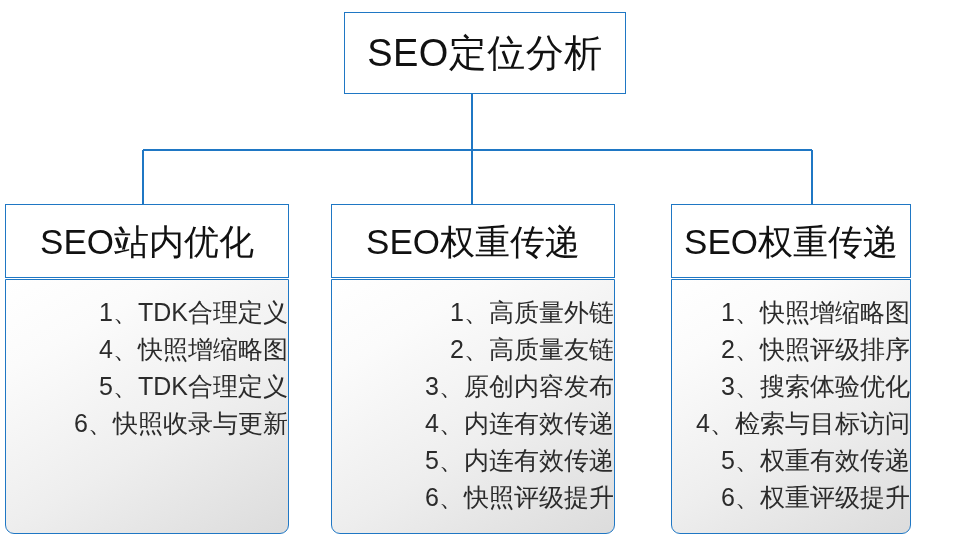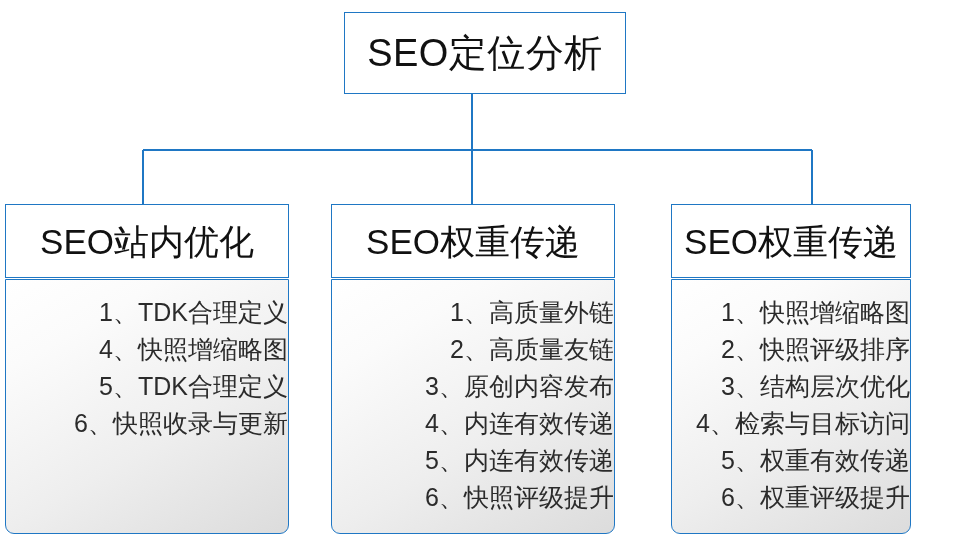--- a/index.html
+++ b/index.html
@@ -188,21 +188,21 @@
     </div>
     <div class="col-body">
       <ul class="item-list">
         <li class="item">
           <span class="item-index">1、</span><span class="item-label">快照增缩略图</span>
         </li>
         <li class="item">
           <span class="item-index">2、</span><span class="item-label">快照评级排序</span>
         </li>
         <li class="item">
-          <span class="item-index">3、</span><span class="item-label">结构层次优化</span>
+          <span class="item-index">3、</span><span class="item-label">搜索体验优化</span>
         </li>
         <li class="item">
           <span class="item-index">4、</span><span class="item-label">检索与目标访问</span>
         </li>
         <li class="item">
           <span class="item-index">5、</span><span class="item-label">权重有效传递</span>
         </li>
         <li class="item">
           <span class="item-index">6、</span><span class="item-label">权重评级提升</span>
         </li>

